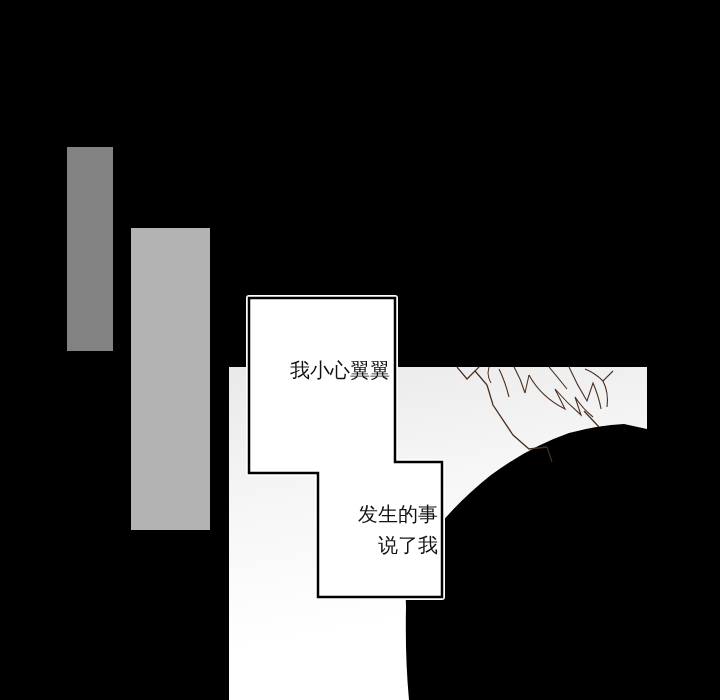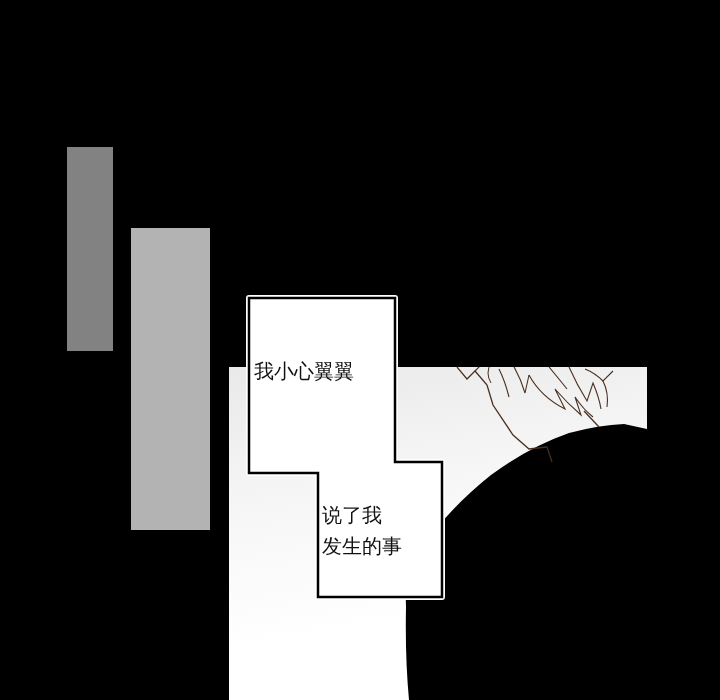--- a/index.html
+++ b/index.html
@@ -21,25 +21,25 @@
     .panel-art { position: absolute; left: 0; top: 0; width: 418px; height: 333px; }
 
     .right-black { position: absolute; left: 647px; top: 367px; width: 73px; height: 333px; background: #000; }
 
     .speech-box {
       position: absolute; left: 0; top: 0; width: 720px; height: 700px; pointer-events: none;
     }
 
     .caption-text {
       position: absolute;
-      font-family: Liberation Serif, serif;
+      font-family: Liberation Mono, monospace;
       font-size: 20px;
       line-height: 31px;
       color: #111;
-      text-align: left;
+      text-align: right;
       white-space: nowrap;
       letter-spacing: 0px;
     }
     .caption-1 { left: 254px; top: 356px; width: 136px; }
     .caption-2 { left: 322px; top: 500px; width: 116px; }
   </style>
 </head>
 <body>
 
 <div class="canvas">
@@ -74,17 +74,17 @@
   <svg class="speech-box" viewBox="0 0 720 700">
     <path d="M 249 298 L 395 298 L 395 462 L 442 462 L 442 597 L 318 597 L 318 473 L 249 473 Z" fill="#ffffff" stroke="#ffffff" stroke-width="6" stroke-linejoin="round"></path>
     <path d="M 249 298 L 395 298 L 395 462 L 442 462 L 442 597 L 318 597 L 318 473 L 249 473 Z" fill="#ffffff" stroke="#000000" stroke-width="2.5" stroke-linejoin="miter"></path>
   </svg>
 
   <div class="caption-text caption-1">
     <div>我小心翼翼</div>
   </div>
 
   <div class="caption-text caption-2">
+    <div>发生的事</div>
     <div>说了我</div>
-    <div>发生的事</div>
   </div>
 
 </div>
 
 </body></html>

